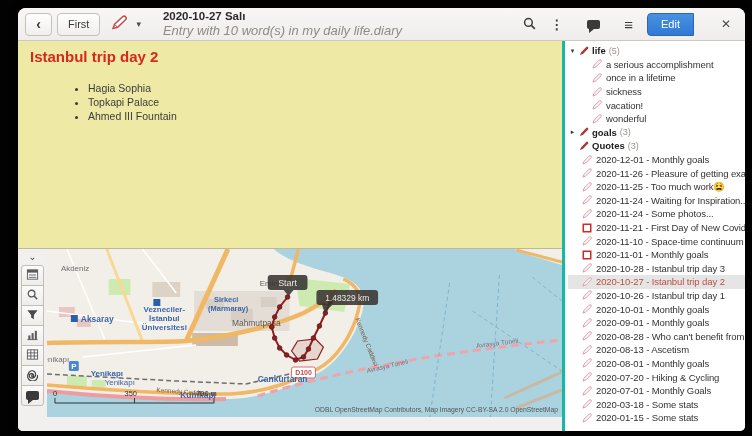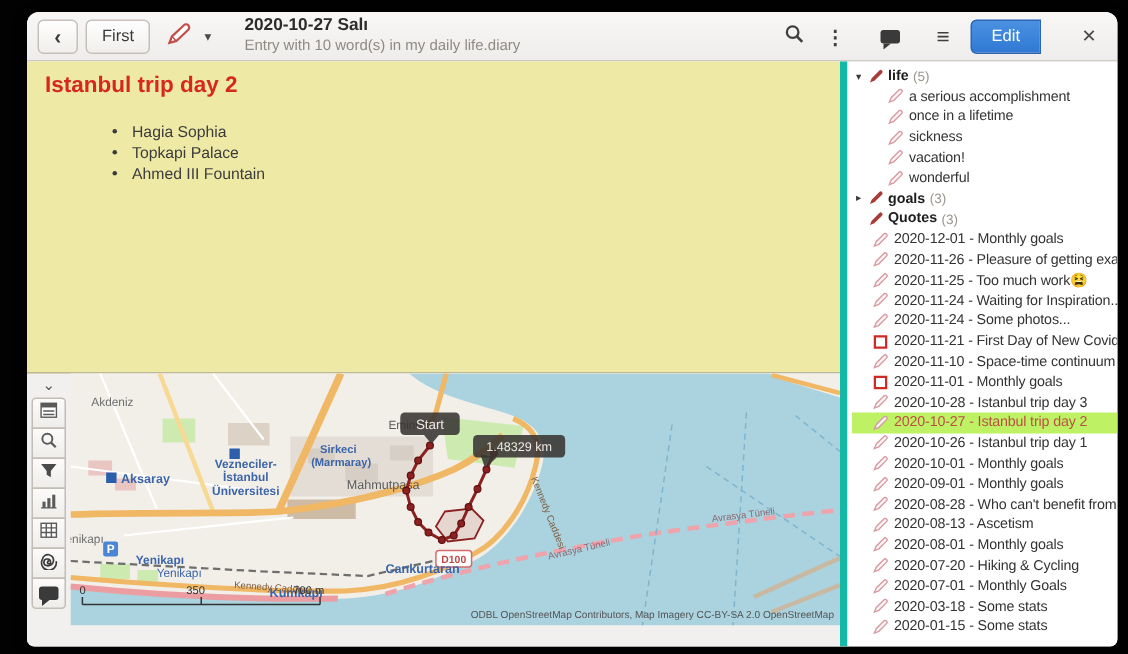--- a/index.html
+++ b/index.html
@@ -12,40 +12,40 @@
           background:linear-gradient(#f8f7f6,#efedeb);border-bottom:1px solid #cfc9c4;}
   .hbtn{box-sizing:border-box;height:23px;border:1px solid #c6c0ba;border-radius:4px;
         background:linear-gradient(#fefefe,#f1efec);color:#3a3a3a;font-size:11px;
         display:flex;align-items:center;justify-content:center;padding:0 10px;cursor:default;}
   .flat{border:none;background:transparent;padding:0 5px;}
   .backbtn{width:27px;padding:0;font-size:14px;font-weight:bold;color:#3a3a3a;}
   .pencilbtn{gap:6px;}
   .caret{font-size:9px;color:#4a4a4a;}
   .titlewrap{margin-left:12px;line-height:1;}
   .t1{font-size:11.5px;font-weight:bold;color:#2c2c2c;}
-  .t2{font-size:10px;color:#8f8a84;margin-top:2px;}
+  .t2{font-size:13px;color:#8f8a84;margin-top:2px;font-style:italic;}
   .right{margin-left:auto;display:flex;align-items:center;gap:3px;}
   .gap{width:8px;}
   .kebab{font-size:13px;font-weight:bold;color:#3e3e3e;}
   .menu{font-size:15px;color:#3e3e3e;}
   .closebtn{font-size:12px;color:#4a4a4a;width:24px;padding:0;}
   .linked{display:flex;margin:12px 6px;}
   .editbtn{box-sizing:border-box;height:23px;padding:0 13px;font-size:11px;color:#fff;
            background:linear-gradient(#4a91e2,#3079d4);border:1px solid #2a66b4;border-radius:4px 0 0 4px;
            display:flex;align-items:center;}
   .logoutbtn{box-sizing:border-box;height:23px;padding:0 10px;font-size:11px;color:#3a3a3a;
            background:linear-gradient(#fefefe,#f1efec);border:1px solid #c6c0ba;border-left:none;
            border-radius:0 4px 4px 0;display:flex;align-items:center;}
   .chatshape{width:13px;height:9px;background:#3a3a3a;border-radius:2px;position:relative;}
   .chatshape::after{content:"";position:absolute;left:2px;bottom:-4px;width:0;height:0;
            border-top:4px solid #3a3a3a;border-right:5px solid transparent;}
   
   .main{display:flex;height:390px;}
   .editor{width:547px;box-sizing:border-box;display:flex;flex-direction:column;
-          border-right:5px solid #14b8a6;background:#f1f0ee;}
+          border-right:3px solid #14b8a6;background:#f1f0ee;}
   .note{height:208px;box-sizing:border-box;background:#efe9a6;border-bottom:1px solid #bdb89c;
         padding:7px 12px;}
   .note-title{color:#d7281d;font-size:15px;font-weight:bold;margin:0 0 10px 0;}
   .note ul{margin:16px;padding-left:42px;color:#3c3c3c;font-size:10.5px;line-height:14px;}
   .map-row{flex:1;display:flex;min-height:0;}
   .rail{width:29px;display:flex;flex-direction:column;align-items:center;padding-top:1px;flex:none;}
   .rail-collapse{width:20px;height:13px;font-size:10px;color:#555;display:flex;align-items:center;justify-content:center;}
   .rail-group{display:flex;flex-direction:column;margin-top:2px;}
   .rbtn{width:23px;height:21px;box-sizing:border-box;border:1px solid #c3bdb7;
         background:linear-gradient(#fcfbfa,#efedea);margin-top:-1px;
@@ -59,21 +59,21 @@
   .sidebar{flex:1;background:#ffffff;box-sizing:border-box;padding:3px 0 0 3px;overflow:hidden;
            font-size:9.5px;color:#333;}
   .srow{height:13.6px;display:flex;align-items:center;white-space:nowrap;overflow:hidden;}
   .exp{width:9px;font-size:7px;color:#3a3a3a;text-align:center;flex:none;}
   .sicon{width:13px;flex:none;display:flex;align-items:center;justify-content:center;}
   .tag-label{font-weight:bold;color:#1c1c1c;margin-left:2px;}
   .count{color:#9b958e;margin-left:3px;font-size:9px;}
   .child{padding-left:22px;}
   .entry{padding-left:12px;}
   .txt{margin-left:3px;color:#333;letter-spacing:-0.1px;}
-  .selected{background:#bef264;}
+  .selected{background:#e5e5e5;}
   .selected .txt{color:#bb4f44;}
 </style>
 </head>
 <body>
 
 <div class="window">
 
   <div class="header">
     <button class="hbtn backbtn">‹</button>
     <button class="hbtn">First</button>

